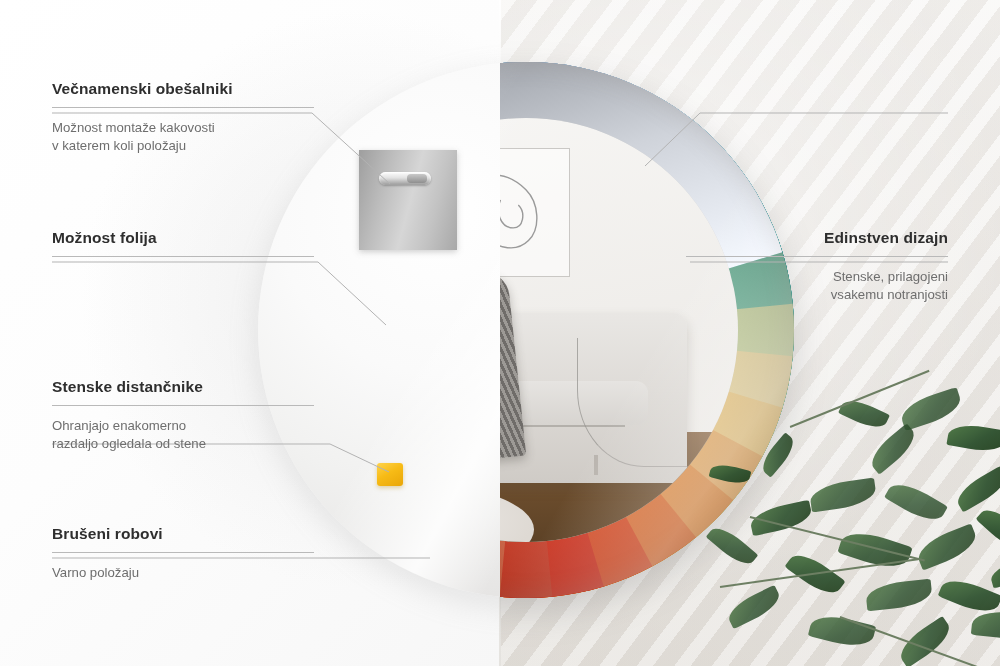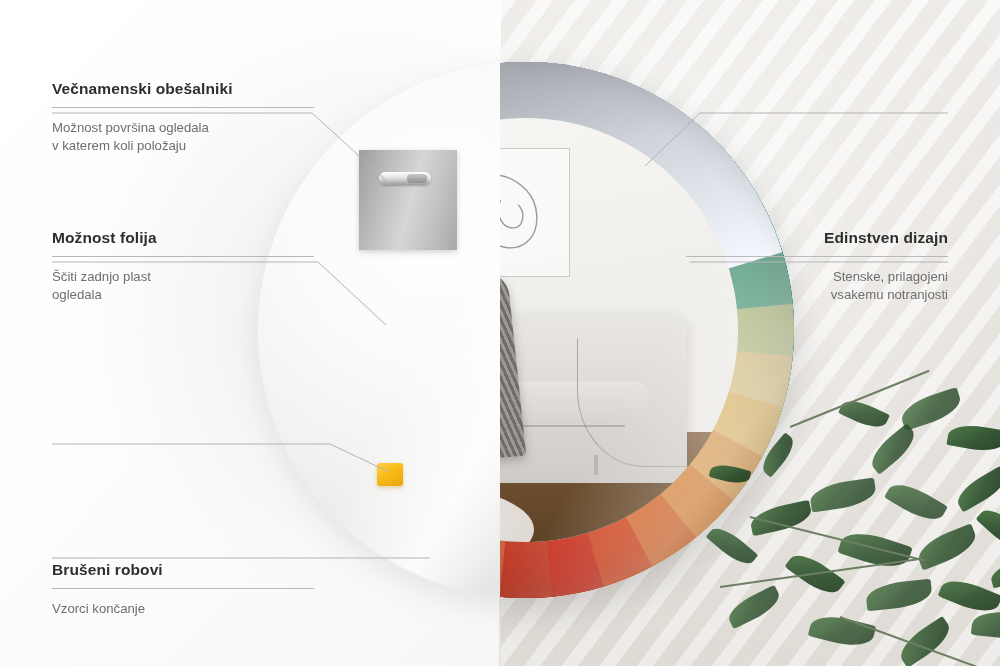--- a/index.html
+++ b/index.html
@@ -299,36 +299,40 @@
     <polyline points="52,262 318,262 386,325" class="lead"></polyline>
     <polyline points="52,444 330,444 389,472" class="lead"></polyline>
     <polyline points="52,558 430,558" class="lead"></polyline>
     <polyline points="948,113 700,113 645,166" class="lead"></polyline>
     <polyline points="948,262 690,262" class="lead"></polyline>
   </svg>
 
   <div class="callout" style="left:52px;top:80px;width:262px;">
     <h3>Večnamenski obešalniki</h3>
     <div class="rule"></div>
-    <p style="white-space:pre-line">Možnost površina ogledala
+    <p style="white-space:pre-line">Možnost montaže kakovosti
 v katerem koli položaju</p>
   </div>
 
   <div class="callout" style="left:52px;top:229px;width:262px;">
     <h3>Možnost folija</h3>
     <div class="rule"></div>
-    <p style="white-space:pre-line">Ščiti zadnjo plast
-ogledala</p>
-  </div>
-
-
-  <div class="callout" style="left:52px;top:525px;width:262px;margin-top:36px;">
+  </div>
+
+  <div class="callout" style="left:52px;top:378px;width:262px;">
+    <h3>Stenske distančnike</h3>
+    <div class="rule"></div>
+    <p style="white-space:pre-line">Ohranjajo enakomerno
+razdaljo ogledala od stene</p>
+  </div>
+
+  <div class="callout" style="left:52px;top:525px;width:262px;">
     <h3>Brušeni robovi</h3>
     <div class="rule"></div>
-    <p style="white-space:pre-line">Vzorci končanje</p>
+    <p style="white-space:pre-line">Varno položaju</p>
   </div>
 
 
   <div class="callout right" style="left:686px;top:229px;width:262px;">
     <h3>Edinstven dizajn</h3>
     <div class="rule"></div>
     <p style="white-space:pre-line">Stenske, prilagojeni
 vsakemu notranjosti</p>
   </div>
 

